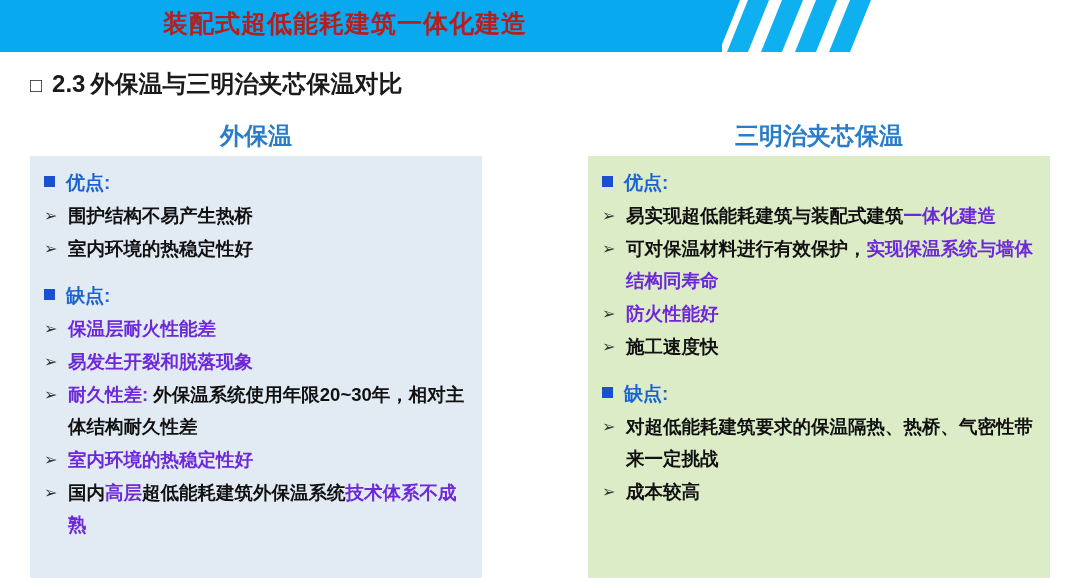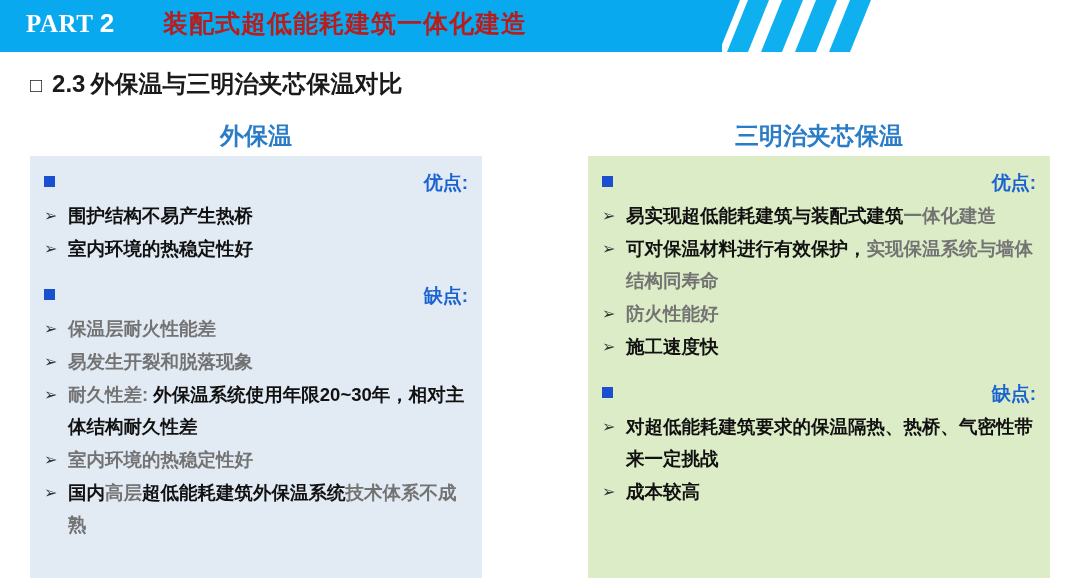--- a/index.html
+++ b/index.html
@@ -151,21 +151,20 @@
   }
 
   .group-head {
     display: flex;
     align-items: baseline;
     font-size: 19px;
     font-weight: bold;
     color: #1a63d0;
     line-height: 30px;
     margin-bottom: 2px;
-    justify-content: space-between;
   }
   .group-head .sq {
     display: inline-block;
     width: 11px;
     height: 11px;
     background: #1a4fd0;
     margin-right: 11px;
     flex: 0 0 auto;
     position: relative;
     top: -2px;
@@ -183,21 +182,21 @@
   }
   .bullet .arrow {
     flex: 0 0 auto;
     width: 24px;
     color: #333333;
     font-size: 16px;
     font-weight: normal;
     line-height: 32px;
   }
   .bullet .btext { flex: 1 1 auto; }
-  .red   { color: #737373; margin-top: 20px; }
+  .red   { color: #6d28d9; margin-top: 20px; }
   .black { color: #111111; }
 
   
   .vs-badge {
     position: absolute;
     left: 494px;
     top: 303px;
     width: 86px;
     height: 80px;
     background: #f1f2f4;
@@ -220,24 +219,20 @@
 <div class="slide">
 
   <div class="header">
     <div class="header-band"></div>
     <div class="header-band-slant"></div>
     <div class="stripe s1"></div>
     <div class="stripe s2"></div>
     <div class="stripe s3"></div>
     <div class="stripe s4"></div>
 
-    <div class="part-label">
-      <span>PART</span>
-      <span class="part-num">2</span>
-    </div>
     <div class="header-title">装配式超低能耗建筑一体化建造</div>
   </div>
   <div class="header-underline"></div>
 
   <div class="section-heading">
     <span class="section-marker">□</span><span class="section-num">2.3</span><span>外保温与三明治夹芯保温对比</span>
   </div>
 
   <div class="col-title right">三明治夹芯保温</div>
   <div class="col-title left">外保温</div>

